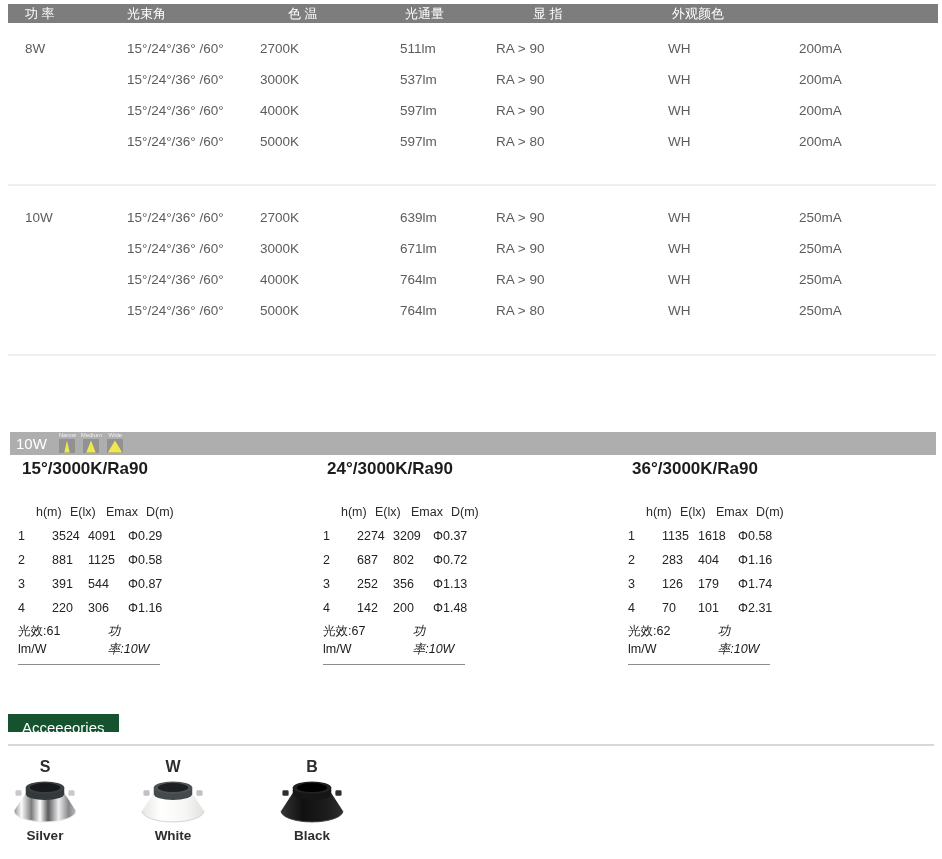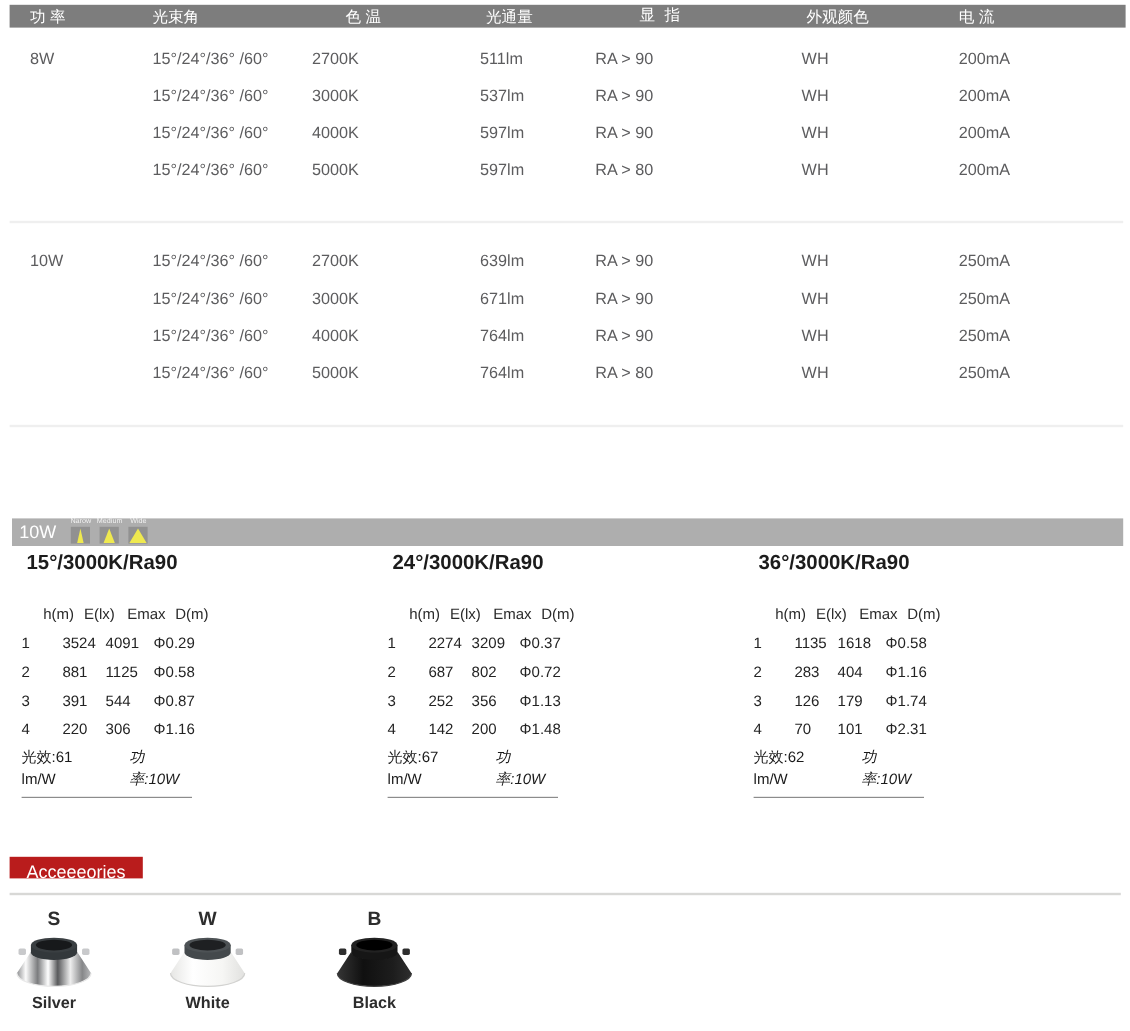--- a/index.html
+++ b/index.html
@@ -6,21 +6,21 @@
   .page{position:relative;width:942px;height:859px;background:#fff;overflow:hidden;
         font-family:"Liberation Sans","DejaVu Sans",sans-serif;color:#58595b;}
 
   
   .srow{display:grid;grid-template-columns:102px 133px 140px 96px 172px 48px 1fr;padding-left:17px;}
   .spec-header{position:absolute;left:8px;top:4px;width:913px;height:19px;line-height:19px;
                background:#7d7d7d;color:#fff;font-size:13px;}
   .spec-header .hc{white-space:nowrap;}
   .h3{padding-left:28px;}
   .h4{padding-left:5px;}
-  .h5{padding-left:37px;font-family:Liberation Mono, monospace;}
+  .h5{padding-left:37px;}
   .h6{padding-left:4px;}
   .h7{padding-left:83px;}
   .spec-rows{position:absolute;left:8px;width:930px;}
   #g1{top:33px;} #g2{top:202px;}
   .spec-rows .srow{height:31px;line-height:31px;font-size:13.5px;color:#5c5c5e;}
   .c3,.c4,.c5,.c6{text-align:left;}
   .c7{padding-left:83px;}
   .sep{position:absolute;left:8px;width:928px;height:2px;background:#efefef;}
 
   
@@ -39,21 +39,21 @@
   .pt-title{width:134px;text-align:center;font-size:17px;font-weight:bold;color:#1c1c1c;line-height:18px;}
   .pt-grid{margin-top:22px;display:grid;grid-template-columns:34px 36px 40px auto;
            font-size:12.5px;color:#232323;}
   .pt-grid span{height:24px;line-height:24px;white-space:nowrap;}
   .pt-grid .ph{color:#2a2a2a;margin-left:18px;}
   .pt-foot{margin-top:2px;display:flex;font-size:12.5px;color:#1a1a1a;width:142px;
            border-bottom:1.5px solid #8c8c8c;padding-bottom:6px;line-height:18px;}
   .pt-foot span+span{margin-left:18px;font-style:italic;}
 
   
-  .acc-box{position:absolute;left:8px;top:714px;height:18px;line-height:27px;background:#b91c1c;
+  .acc-box{position:absolute;left:8px;top:714px;height:18px;line-height:27px;background:#14532d;
            color:#fff;font-size:15px;padding:0 14px;}
   .acc-line{position:absolute;left:8px;top:744px;width:926px;height:2px;background:#d8d8d6;}
   .acc-row{position:absolute;left:0;top:757px;display:flex;}
   .acc-item{width:90px;display:flex;flex-direction:column;align-items:center;}
   .acc-item.i2{margin-left:38px;}
   .acc-item.i3{margin-left:49px;}
   .acc-code{font-size:16px;font-weight:bold;color:#2d2d2d;height:19px;line-height:19px;}
   .ring{margin-top:3px;}
   .acc-label{font-size:13.5px;font-weight:bold;color:#2d2d2d;margin-top:3px;}
 </style>
@@ -62,21 +62,20 @@
 
 <div class="page">
 
   <div class="srow spec-header">
     <div class="hc h1">功 率</div>
     <div class="hc h2">光束角</div>
     <div class="hc h3">色 温</div>
     <div class="hc h4">光通量</div>
     <div class="hc h5">显 指</div>
     <div class="hc h6">外观颜色</div>
-    <div class="hc h7">电 流</div>
   </div>
 
   <div class="spec-rows" id="g1">
     <div class="srow">
       <div class="c1">8W</div>
       <div class="c2">15°/24°/36° /60°</div>
       <div class="c3">2700K</div>
       <div class="c4">511lm</div>
       <div class="c5">RA &gt; 90</div>
       <div class="c6">WH</div>

